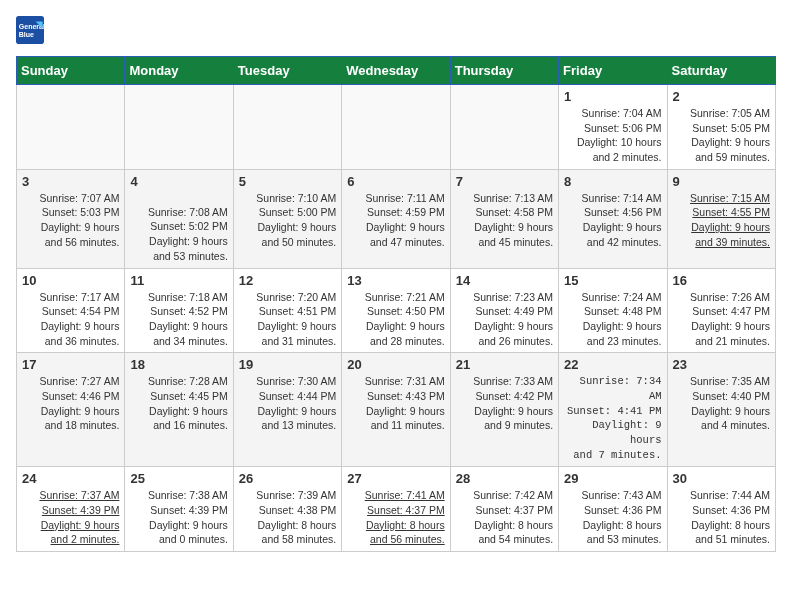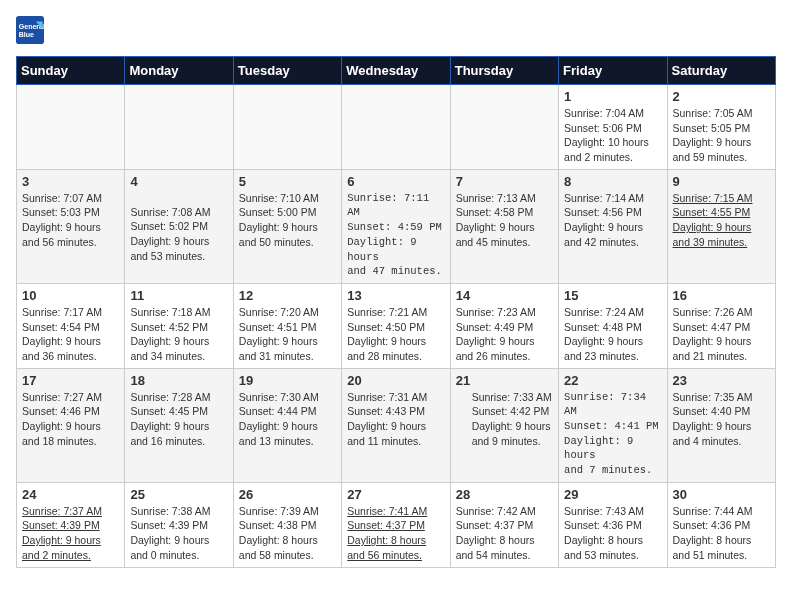--- a/index.html
+++ b/index.html
@@ -46,21 +46,21 @@
       display: flex;
       justify-content: space-between;
       align-items: flex-start;
       margin-bottom: 8px;
     }
     .calendar {
       width: 100%;
       border-collapse: collapse;
     }
     .calendar th {
-      background: #0f172a;
+      background: #15803d;
       color: #fff;
       font-size: 13px;
       font-weight: bold;
       padding: 6px 4px;
       text-align: left;
       border: 1px solid #2a5bb5;
     }
     .calendar td {
       border: 1px solid #ccc;
       vertical-align: top;
@@ -79,20 +79,21 @@
     .day-num {
       font-weight: bold;
       font-size: 13px;
       display: block;
       margin-bottom: 2px;
     }
     .day-info {
       font-size: 10.5px;
       line-height: 1.4;
       color: #333;
+      text-align: right;
     }
   </style>
 </head>
 <body>
 
 <div class="top-row">
   <div class="header-logo">
     <svg class="logo-icon" viewBox="0 0 40 40" xmlns="http://www.w3.org/2000/svg">
       <rect x="0" y="0" width="40" height="40" rx="4" fill="#1a4fa3"></rect>
       <text x="4" y="18" font-size="10" fill="white" font-family="Arial" font-weight="bold">General</text>
@@ -163,21 +164,21 @@
         </td>
         <td>
           <span class="day-num">5</span>
           <div class="day-info" style="white-space: pre-line;">Sunrise: 7:10 AM
 Sunset: 5:00 PM
 Daylight: 9 hours
 and 50 minutes.</div>
         </td>
         <td>
           <span class="day-num">6</span>
-          <div class="day-info" style="white-space: pre-line; font-family: Liberation Mono, monospace;">Sunrise: 7:11 AM
+          <div class="day-info" style="white-space: pre-line;">Sunrise: 7:11 AM
 Sunset: 4:59 PM
 Daylight: 9 hours
 and 47 minutes.</div>
         </td>
         <td>
           <span class="day-num">7</span>
           <div class="day-info" style="white-space: pre-line;">Sunrise: 7:13 AM
 Sunset: 4:58 PM
 Daylight: 9 hours
 and 45 minutes.</div>

